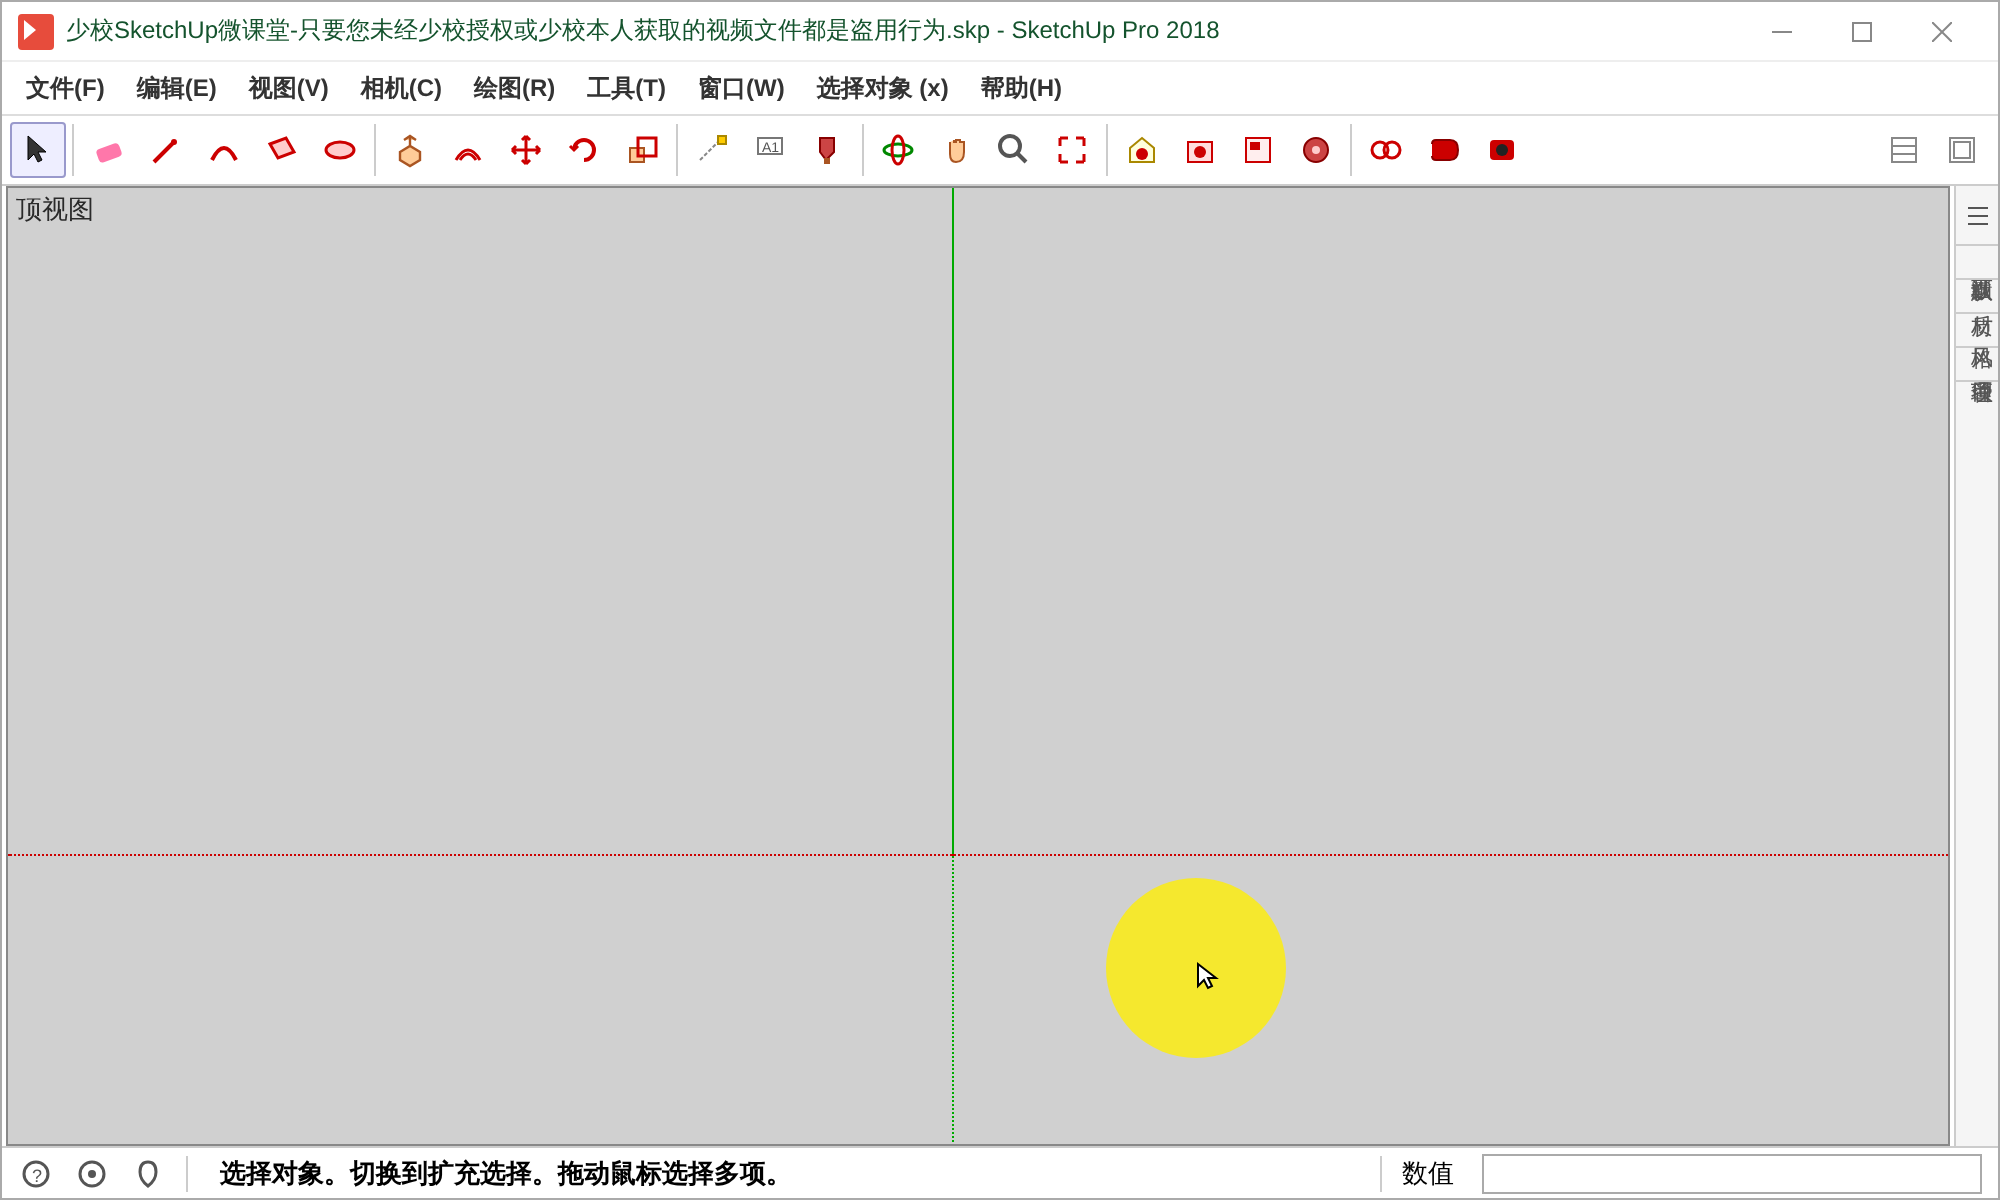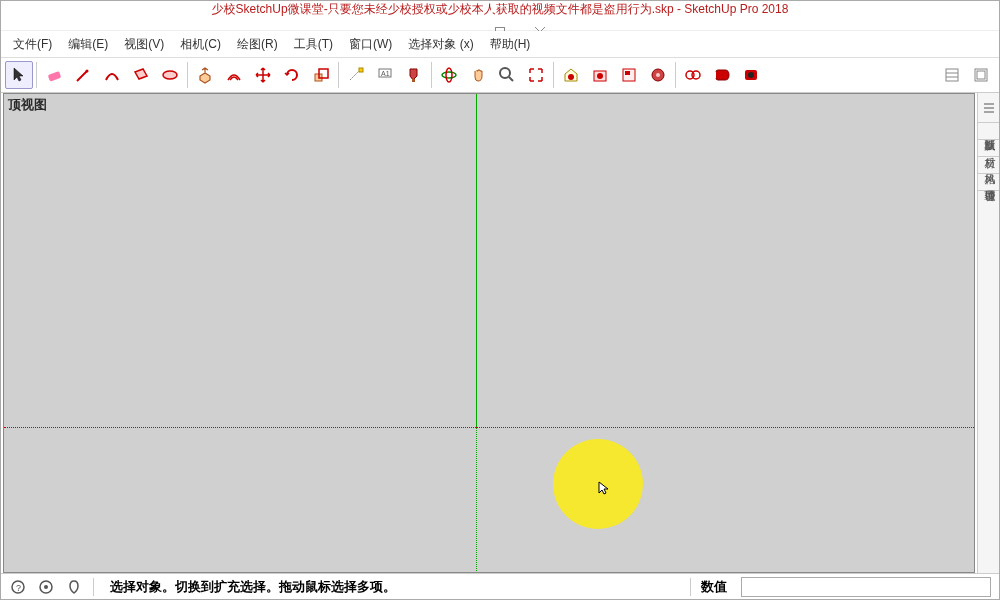--- a/index.html
+++ b/index.html
@@ -1,53 +1,53 @@
 <!DOCTYPE html>
 <html><head>
   <meta charset="utf-8">
   <style>
     * { margin: 0; padding: 0; box-sizing: border-box; }
     body { font-family: "Microsoft YaHei", sans-serif; font-size: 12px; background: #fff; overflow: hidden; }
     .window { width: 1000px; height: 600px; border: 1px solid #aaa; display: flex; flex-direction: column; background: #fff; }
     
-    .titlebar { height: 30px; display: flex; align-items: center; padding: 0 8px; background: #fff; border-bottom: 1px solid #eee; color: #b91c1c; flex-direction: column; }
+    .titlebar { height: 30px; display: flex; align-items: center; padding: 0 8px; background: #fff; border-bottom: 1px solid #eee; color: #14532d; }
     .titlebar .app-icon { width: 18px; height: 18px; background: #e74c3c; border-radius: 2px; margin-right: 6px; position: relative; }
     .titlebar .app-icon::after { content: ''; position: absolute; top: 3px; left: 3px; width: 0; height: 0; border-left: 6px solid #fff; border-top: 5px solid transparent; border-bottom: 5px solid transparent; }
     .titlebar .title { flex: 1; font-size: 12px; }
     .win-btns { display: flex; gap: 0; }
     .win-btn { width: 40px; height: 28px; display: flex; align-items: center; justify-content: center; color: #888; cursor: pointer; }
     
     .menubar { height: 26px; display: flex; align-items: center; padding: 0 6px; gap: 4px; background: #fff; }
-    .menu-item { padding: 3px 6px; color: #333; cursor: pointer; }
+    .menu-item { padding: 3px 6px; color: #333; cursor: pointer; font-weight: bold; }
     
     .toolbar { height: 36px; display: flex; align-items: center; padding: 2px 4px; gap: 1px; border-top: 1px solid #ddd; border-bottom: 1px solid #ccc; background: #fff; flex-wrap: nowrap; }
     .tool-btn { width: 28px; height: 28px; display: flex; align-items: center; justify-content: center; cursor: pointer; border: 1px solid transparent; border-radius: 2px; }
     .tool-btn.active { border-color: #99c; background: #eef; }
     .tool-sep { width: 1px; height: 26px; background: #ccc; margin: 0 2px; }
     .tool-spacer { flex: 1; }
     
     .workspace { flex: 1; display: flex; position: relative; }
     .viewport { flex: 1; background: #d0d0d0; position: relative; overflow: hidden; border: 1px solid #888; margin: 0 2px; }
-    .view-label { position: absolute; top: 2px; left: 4px; color: #2a2a2a; font-size: 13px; font-weight: bold; }
+    .view-label { position: absolute; top: 2px; left: 4px; color: #2a2a2a; font-size: 13px; }
     .axis-green { position: absolute; left: 472px; top: 0; width: 1px; height: 333px; background: #0a0; }
     .axis-green-dash { position: absolute; left: 472px; top: 333px; width: 1px; height: 200px; border-left: 1px dotted #0a0; }
     .axis-red { position: absolute; left: 472px; top: 333px; height: 1px; width: 500px; border-top: 1px dotted #c00; }
     .axis-red-dash { position: absolute; left: 0; top: 333px; height: 1px; width: 472px; border-top: 1px dotted #c00; }
     .cursor-highlight { position: absolute; width: 90px; height: 90px; border-radius: 50%; background: #f5e82e; left: 549px; top: 345px; }
     .cursor-arrow { position: absolute; left: 592px; top: 386px; color: #000; font-size: 16px; }
     
     .tray-right { width: 22px; display: flex; flex-direction: column; border-left: 1px solid #ccc; background: #f5f5f5; }
     .tray-top-btn { height: 30px; display: flex; align-items: center; justify-content: center; border-bottom: 1px solid #ccc; cursor: pointer; }
     .tray-tab { writing-mode: vertical-rl; padding: 8px 2px; text-align: center; border-bottom: 1px solid #ccc; cursor: pointer; font-size: 11px; color: #555; }
     
     .statusbar { height: 26px; display: flex; align-items: center; border-top: 1px solid #ccc; background: #fff; padding: 0 8px; gap: 10px; font-size: 13px; }
     .status-icon { width: 18px; height: 18px; display: flex; align-items: center; justify-content: center; color: #555; cursor: pointer; }
     .status-sep { width: 1px; height: 18px; background: #ccc; }
     .status-msg { flex: 1; padding-left: 6px; font-weight: bold; }
-    .status-label { padding-right: 4px; font-weight: bold; }
+    .status-label { padding-right: 4px; }
     .status-input { width: 250px; height: 20px; border: 1px solid #aaa; background: #fff; padding: 0 4px; font-size: 12px; }
     
     svg { display: block; }
   </style>
 </head>
 <body>
 
 <div class="window">
 
   <div class="titlebar">

